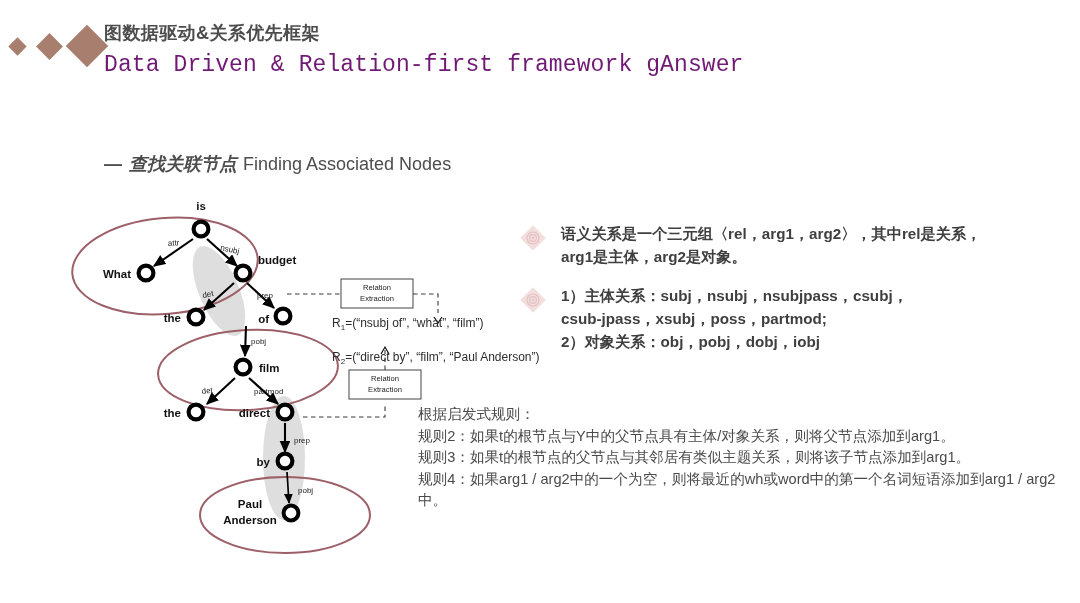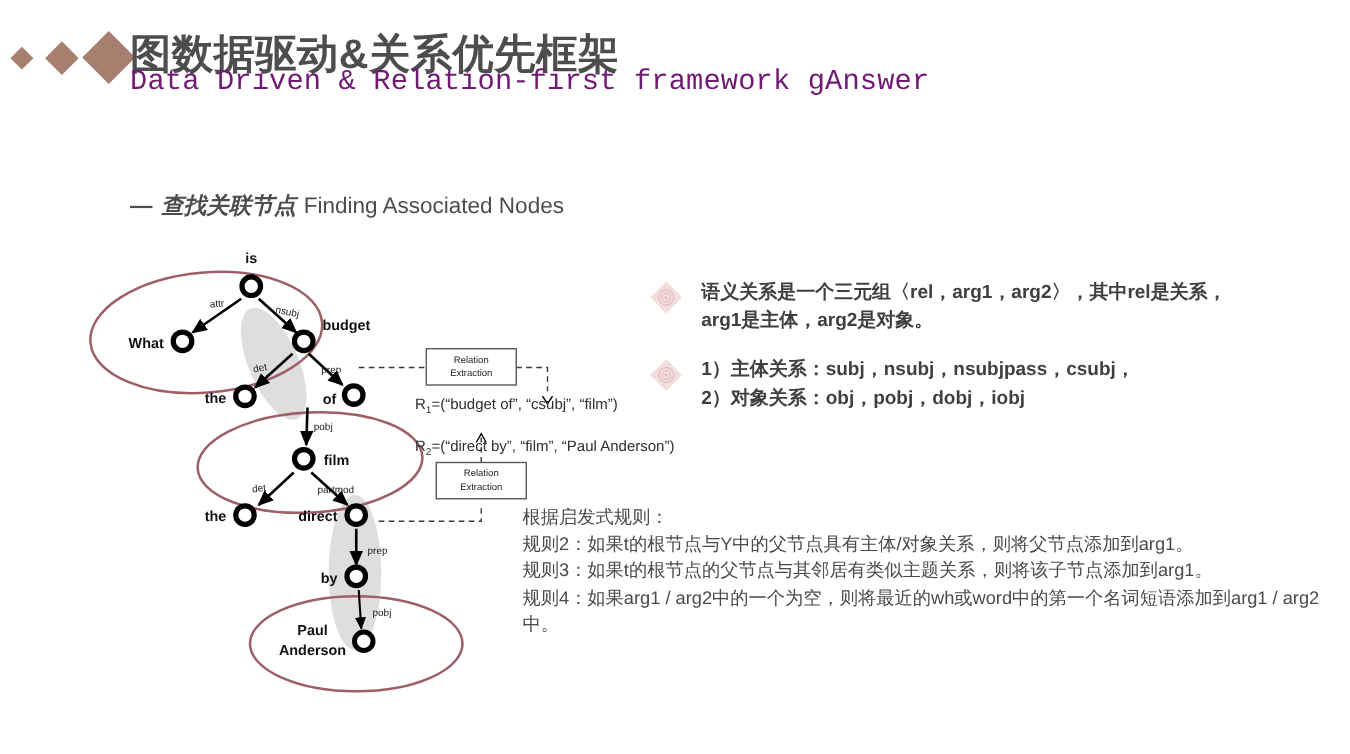--- a/index.html
+++ b/index.html
@@ -13,21 +13,21 @@
   .slide{position:relative;width:1080px;height:603px;}
 
   
   .hdr{position:absolute;left:0;top:0;width:1080px;height:100px;}
   .diamonds{position:absolute;left:8px;top:24px;width:90px;height:46px;}
   .dia{position:absolute;background:#9c7364;transform:rotate(45deg);}
   .dia.d1{width:13px;height:13px;left:3px;top:16px;background:#a87f6e;}
   .dia.d2{width:19px;height:19px;left:32px;top:13px;background:#a87f6e;}
   .dia.d3{width:30px;height:30px;left:64px;top:7px;background:#a87f6e;}
 
-  .title-cn{position:absolute;left:104px;top:21px;font-size:33px;font-weight:bold;
+  .title-cn{position:absolute;left:104px;top:21px;font-size:18px;font-weight:bold;
             color:#4d4d4d;letter-spacing:0.4px;white-space:nowrap;}
   .title-en{position:absolute;left:104px;top:52px;font-size:23px;font-weight:normal;
             color:#701a75;letter-spacing:0.1px;white-space:nowrap;font-family:Liberation Mono, monospace;}
 
   .sec-title{position:absolute;left:104px;top:108px;font-size:23px;color:#4d4d4d;white-space:nowrap;}
   .sec-title .cn{font-weight:bold;}
   .sec-title .en{font-weight:normal;margin-left:11px;}
 
   .sub-title{position:absolute;left:104px;top:152px;font-size:18px;color:#4d4d4d;white-space:nowrap;}
   .sub-title .dash{font-weight:bold;}
@@ -168,21 +168,21 @@
         <text class="boxlabel" x="322" y="113" text-anchor="middle">Extraction</text>
 
         <rect x="294" y="182" width="72" height="29" fill="#fff" stroke="#555" stroke-width="1.1"></rect>
         <text class="boxlabel" x="330" y="193" text-anchor="middle">Relation</text>
         <text class="boxlabel" x="330" y="204" text-anchor="middle">Extraction</text>
       </g>
     </svg>
   </div>
 
   <div class="formulas">
-    <div class="f"><span>R</span><sub>1</sub><span>=(“budget of”, “csubj”, “film”)</span></div>
+    <div class="f"><span>R</span><sub>1</sub><span>=(“nsubj of”, “what”, “film”)</span></div>
     <div class="f"><span>R</span><sub>2</sub><span>=(“direct by”, “film”, “Paul Anderson”)</span></div>
   </div>
 
   <div class="bullets">
 
     <div class="brow">
       <span class="bdia">
         <svg width="28" height="28" viewBox="0 0 28 28" xmlns="http://www.w3.org/2000/svg">
           <rect x="5" y="5" width="18" height="18" transform="rotate(45 14 14)" fill="#f3dede"></rect>
           <circle cx="14" cy="14" r="6" fill="none" stroke="#e3c2c2" stroke-width="1.2"></circle>
@@ -200,20 +200,21 @@
       <span class="bdia">
         <svg width="28" height="28" viewBox="0 0 28 28" xmlns="http://www.w3.org/2000/svg">
           <rect x="5" y="5" width="18" height="18" transform="rotate(45 14 14)" fill="#f3dede"></rect>
           <circle cx="14" cy="14" r="6" fill="none" stroke="#e3c2c2" stroke-width="1.2"></circle>
           <circle cx="14" cy="14" r="3.4" fill="none" stroke="#e3c2c2" stroke-width="1.2"></circle>
           <circle cx="14" cy="14" r="1.3" fill="#e3c2c2"></circle>
         </svg>
       </span>
       <div class="btext">
         <span class="l">1）主体关系：subj，nsubj，nsubjpass，csubj，</span>
+        <span class="l">csub-jpass，xsubj，poss，partmod;</span>
         <span class="l">2）对象关系：obj，pobj，dobj，iobj</span>
       </div>
     </div>
   </div>
 
   <div class="rules">
     <div class="r">根据启发式规则：</div>
     <div class="r">规则2：如果t的根节点与Y中的父节点具有主体/对象关系，则将父节点添加到arg1。</div>
     <div class="r">规则3：如果t的根节点的父节点与其邻居有类似主题关系，则将该子节点添加到arg1。</div>
     <div class="r">规则4：如果arg1 / arg2中的一个为空，则将最近的wh或word中的第一个名词短语添加到arg1 / arg2中。</div>

